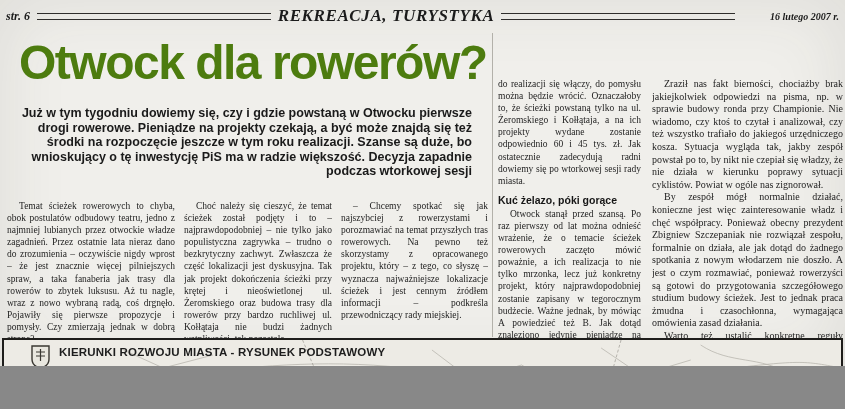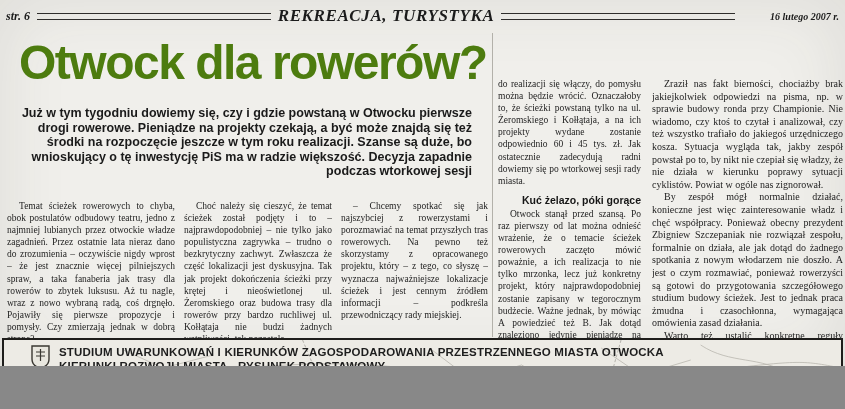--- a/index.html
+++ b/index.html
@@ -29,21 +29,21 @@
     position:absolute;top:155px;height:182px;overflow:hidden;
     text-align:justify;font-size:9.5px;line-height:12.1px;color:#232323;margin-top:45px;
   }
   .c1{left:7px;width:168px;}
   .c2{left:184px;width:148px;}
   .c3{left:341px;width:147px;}
   .c4{left:498px;top:33px;height:304px;width:143px;}
   .c5{left:652px;top:33px;height:304px;width:191px;font-size:10px;line-height:12.6px;}
   .para{margin:0;}
   .para.indent{text-indent:12px;}
-  .subhead{margin:7px 0 2px;font:700 10.5px "Liberation Sans",sans-serif;color:#161616;text-align:right;}
+  .subhead{margin:7px 0 2px;font:700 10.5px "Liberation Sans",sans-serif;color:#161616;text-align:left;}
   .vrule{position:absolute;width:1px;background:#b3b1aa;}
   
   .map{
     position:absolute;left:2px;right:2px;top:338px;height:71px;
     border:2px solid #1e1d1b;border-bottom:none;background:#edebe5;
   }
   .map svg{position:absolute;left:0;top:0;width:100%;height:100%;}
   .crest{position:absolute;left:27px;top:5px;width:19px;height:24px;}
   .map-titles{
     position:absolute;left:55px;top:5px;width:720px;
@@ -111,20 +111,19 @@
     </svg>
 
     <span class="crest">
       <svg viewBox="0 0 19 24" width="19" height="24">
         <path d="M1 1 h17 v13 c0 5 -4 8 -8.5 9 C5 22 1 19 1 14 Z" fill="#e9e7df" stroke="#3a3832" stroke-width="1.4"></path>
         <path d="M5 7 h9 M5 11 h9 M9.5 4 v12" stroke="#3a3832" stroke-width="1.2" fill="none"></path>
       </svg>
     </span>
 
     <div class="map-titles">
-      <div>STUDIUM UWARUNKOWAŃ I KIERUNKÓW ZAGOSPODAROWANIA PRZESTRZENNEGO MIASTA OTWOCKA</div>
       <div>KIERUNKI ROZWOJU MIASTA - RYSUNEK PODSTAWOWY</div>
     </div>
 
     <div class="map-scale">skala 1 : 10,000</div>
   </section>
 
 </div>
 
 </body></html>

